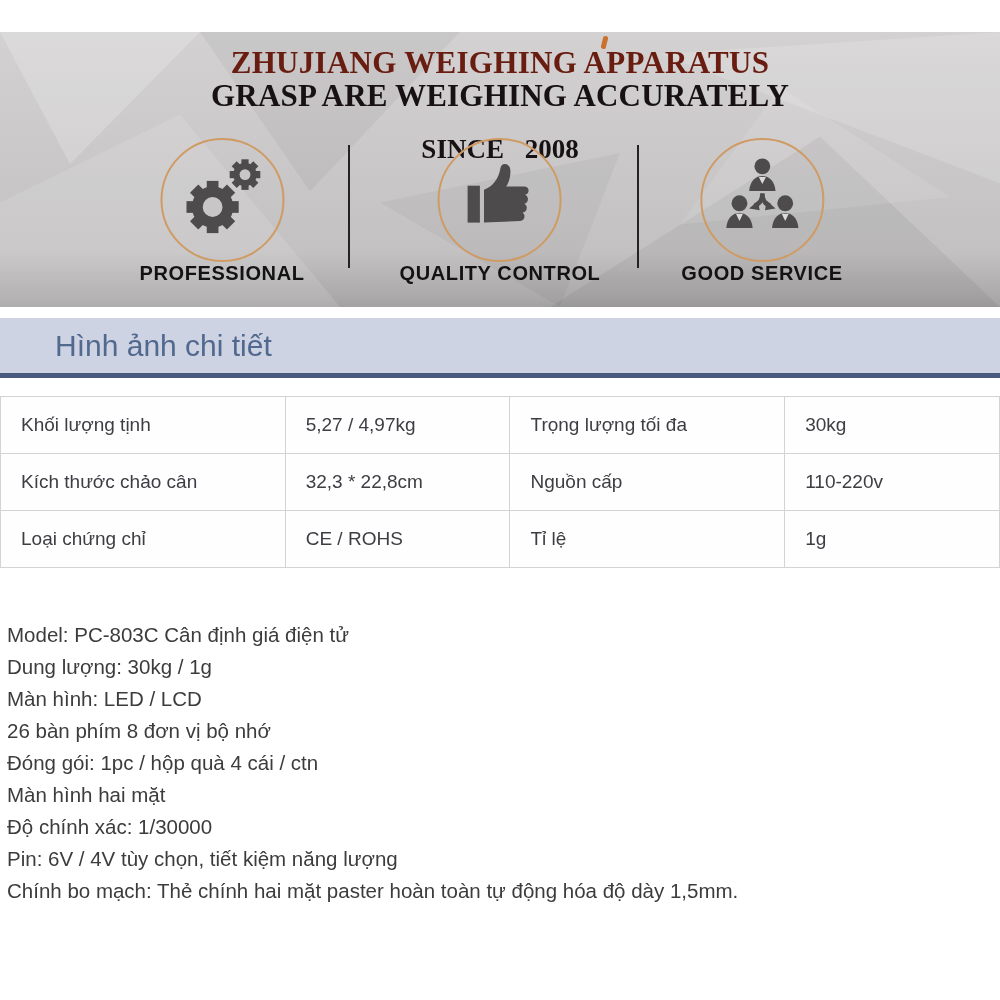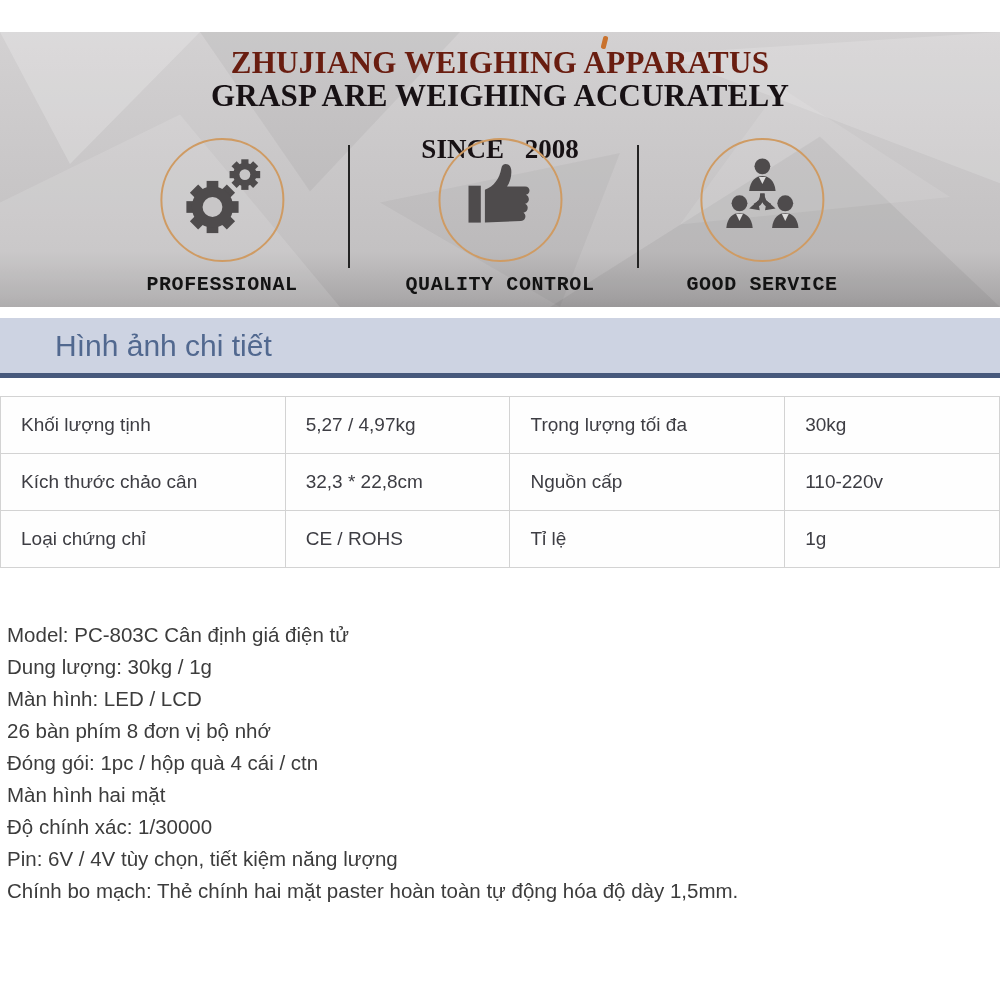--- a/index.html
+++ b/index.html
@@ -32,21 +32,21 @@
   .banner-since   { font-size: 27px; margin-top: 22px; color: #171114; word-spacing: 14px; }
 
   .feature { position: absolute; top: 106px; transform: translateX(-50%);
     display: flex; flex-direction: column; align-items: center; }
   .feat-1 { left: 222px; } .feat-2 { left: 500px; justify-content: space-between; } .feat-3 { left: 762px; }
   .feature-circle {
     width: 124px; height: 124px; border: 2px solid #cf9b63; border-radius: 50%;
     display: flex; align-items: center; justify-content: center;
   }
   .feature-label {
-    margin-top: 11px; font-family: Liberation Mono, monospace;
+    font-family: Liberation Sans, sans-serif;
     font-weight: bold; font-size: 20px; color: #131313; letter-spacing: 0.6px; white-space: nowrap;
   }
   .v-divider { position: absolute; top: 113px; width: 2px; height: 123px; background: #232323; }
   .vd-1 { left: 348px; } .vd-2 { left: 637px; }
 
   
   .section-header {
     position: absolute; left: 0; top: 318px; width: 1000px; height: 60px;
     background: #cdd3e2; border-bottom: 5px solid #47597c;
     display: flex; align-items: center; padding-left: 11px;

